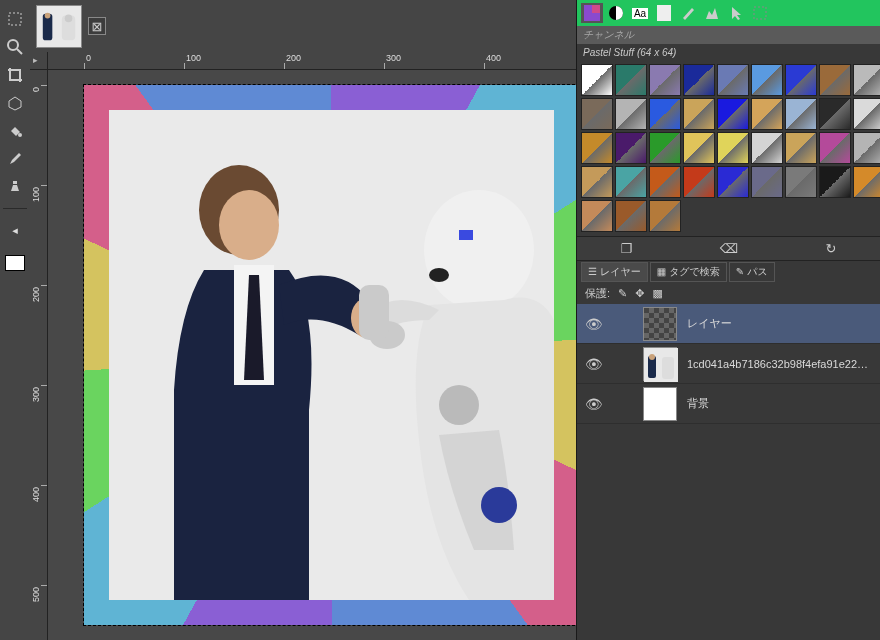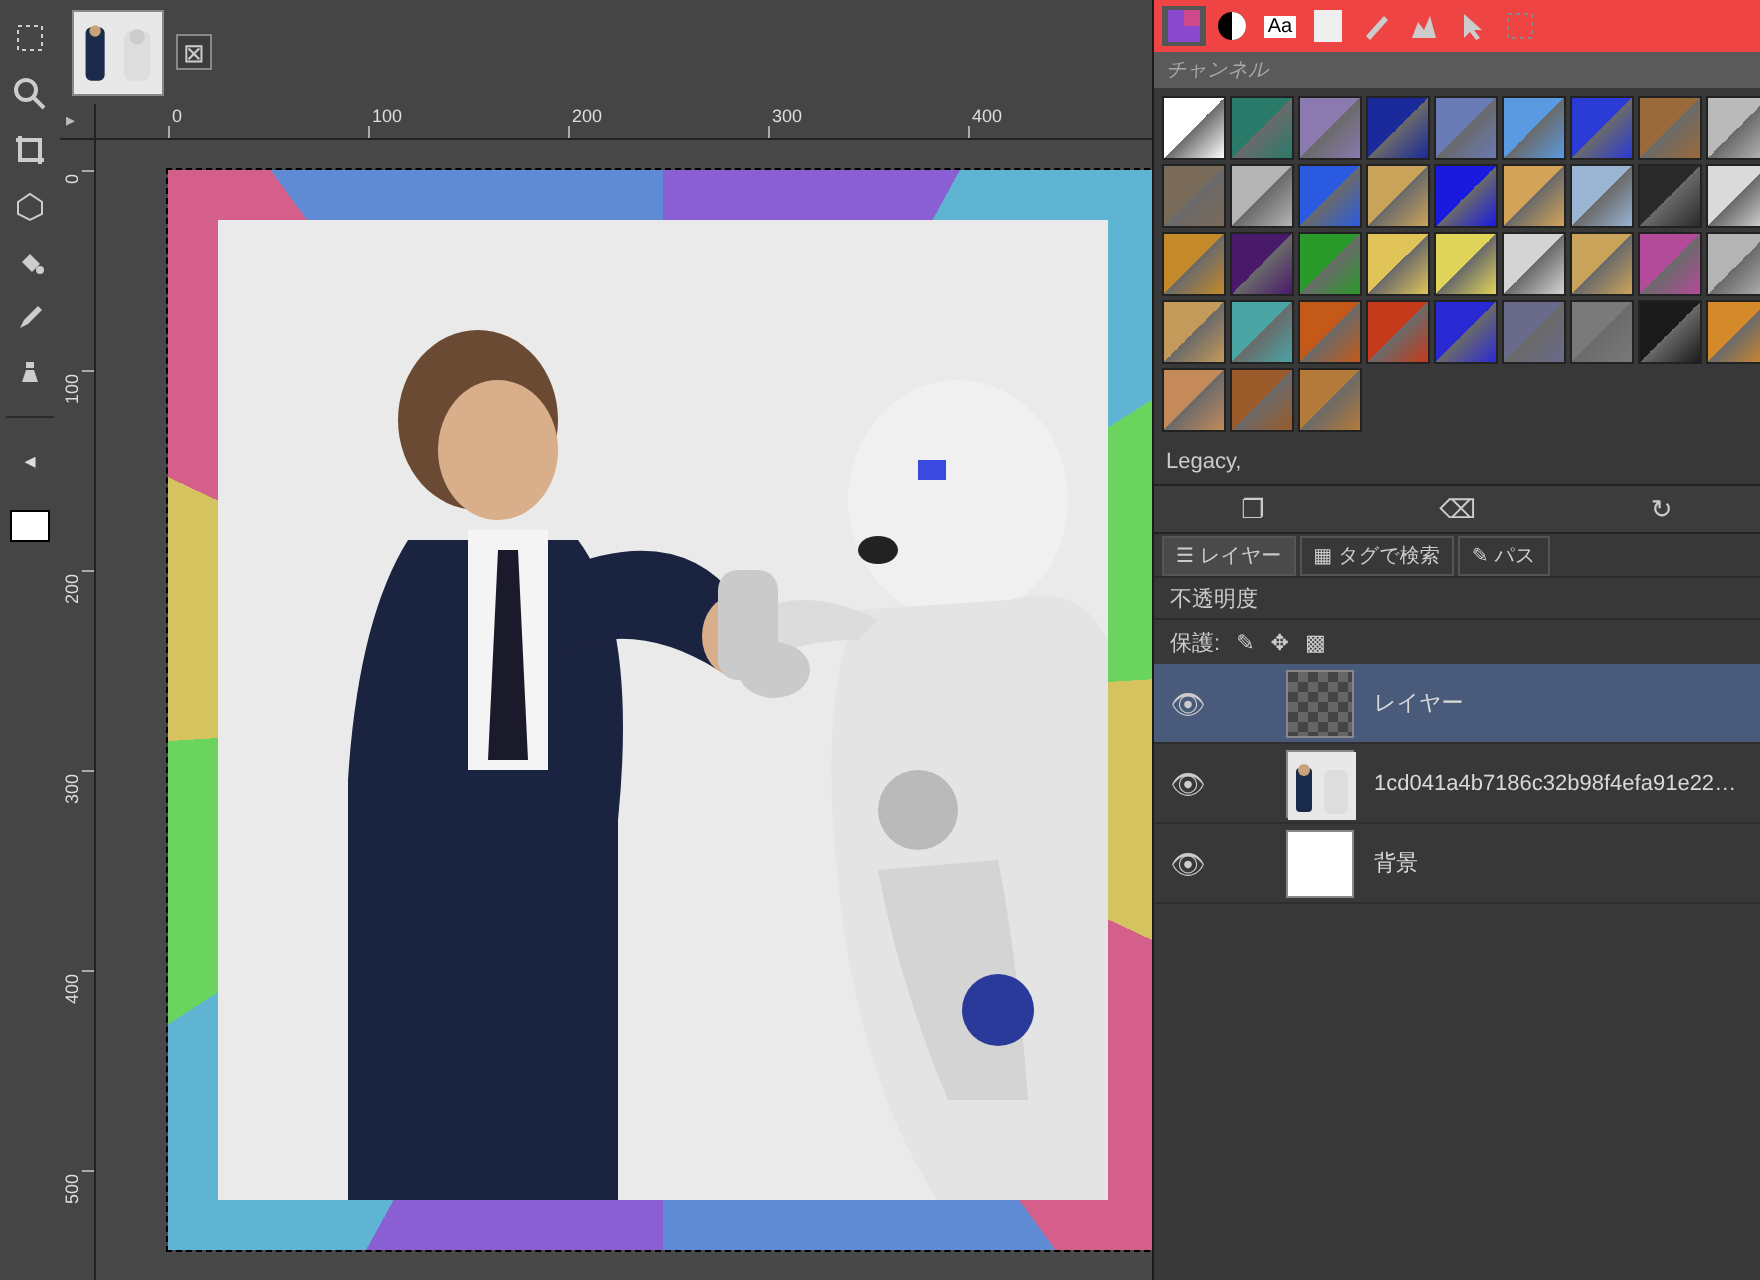--- a/index.html
+++ b/index.html
@@ -22,21 +22,21 @@
 .ruler-v .tickn{position:absolute;left:1px;font-size:9px;color:#ddd;writing-mode:vertical-rl;transform:rotate(180deg)}
 .ruler-v .tick{position:absolute;right:0;height:1px;width:6px;background:#aaa}
 .ruler-corner{position:absolute;left:0;top:0;width:18px;height:18px;background:#454545;border-right:1px solid #222;border-bottom:1px solid #222}
 .rarrow{position:absolute;color:#bbb;font-size:9px}
 .canvasarea{position:absolute;left:18px;top:18px;right:0;bottom:0;overflow:hidden}
 .canvas{position:absolute;left:36px;top:15px;width:495px;height:540px}
 .frame{position:absolute;left:0;top:0;width:495px;height:540px;outline:1px dashed #000}
 .frameborder{position:absolute;left:0;top:0;width:495px;height:540px;border:25px solid;border-image:repeating-conic-gradient(#8a5fd4 0 8%,#5fb4d4 0 16%,#6ad45f 0 24%,#d4c35f 0 32%,#d45f8a 0 40%,#5f8ad4 0 50%) 25}
 .photo{position:absolute;left:25px;top:25px;width:445px;height:490px;background:#e8e8e8}
 .rightpanel{width:304px;background:#383838;display:flex;flex-direction:column;border-left:1px solid #1a1a1a}
-.pal-tabs{height:26px;background:#ef4444;display:flex;align-items:center;gap:2px;padding:2px 4px}
+.pal-tabs{height:26px;background:#22c55e;display:flex;align-items:center;gap:2px;padding:2px 4px}
 .pal-tab{width:22px;height:20px;display:flex;align-items:center;justify-content:center;cursor:pointer;color:#ccc}
 .pal-tab.active{background:#555}
 .searchbar{height:18px;background:#5a5a5a;padding:0 6px;font-size:10px;font-style:italic;color:#a8a8a8;display:flex;align-items:center}
 .palname{height:16px;padding:0 6px;font-size:10px;font-style:italic;color:#c8c8c8;display:flex;align-items:center;background:#383838}
 .swatchgrid{padding:4px;display:grid;grid-template-columns:repeat(9,32px);grid-auto-rows:32px;gap:2px;background:#383838}
 .sw{width:32px;height:32px;border:1px solid #222;cursor:pointer}
 .legacy{height:22px;padding:0 6px;font-size:11px;color:#ccc;display:flex;align-items:center;background:#383838}
 .actbar{height:24px;background:#3c3c3c;display:flex;align-items:center;justify-content:space-around;border-top:1px solid #222}
 .actbar .ab{color:#ccc;cursor:pointer;font-size:13px}
 .docktabs{height:22px;background:#383838;display:flex;align-items:center;border-top:1px solid #222;padding:0 4px;gap:2px}
@@ -215,20 +215,21 @@
             <path d="M4 2 L4 14 L7 11 L10 15 L12 14 L9 10 L13 10 Z" fill="#ccc"></path>
           </svg>
         </div>
       <div class="pal-tab">
           <svg width="16" height="16">
             <rect x="2" y="2" width="12" height="12" fill="none" stroke="#888" stroke-dasharray="2 2"></rect>
           </svg>
         </div>
     </div>
     <div class="searchbar">チャンネル</div>
+    <div class="palname">Pastel Stuff (64 x 64)</div>
     <div class="swatchgrid" id="swatchgrid">
         <div class="sw" style="background: linear-gradient(135deg, rgb(255, 255, 255) 0%, rgb(255, 255, 255) 50%, rgba(255, 255, 255, 0.25) 50%, rgb(255, 255, 255) 100%);"></div>
         <div class="sw" style="background: linear-gradient(135deg, rgb(42, 122, 106) 0%, rgb(42, 122, 106) 50%, rgba(255, 255, 255, 0.25) 50%, rgb(42, 122, 106) 100%);"></div>
         <div class="sw" style="background: linear-gradient(135deg, rgb(138, 122, 176) 0%, rgb(138, 122, 176) 50%, rgba(255, 255, 255, 0.25) 50%, rgb(138, 122, 176) 100%);"></div>
         <div class="sw" style="background: linear-gradient(135deg, rgb(26, 42, 154) 0%, rgb(26, 42, 154) 50%, rgba(255, 255, 255, 0.25) 50%, rgb(26, 42, 154) 100%);"></div>
         <div class="sw" style="background: linear-gradient(135deg, rgb(106, 122, 180) 0%, rgb(106, 122, 180) 50%, rgba(255, 255, 255, 0.25) 50%, rgb(106, 122, 180) 100%);"></div>
         <div class="sw" style="background: linear-gradient(135deg, rgb(90, 154, 224) 0%, rgb(90, 154, 224) 50%, rgba(255, 255, 255, 0.25) 50%, rgb(90, 154, 224) 100%);"></div>
         <div class="sw" style="background: linear-gradient(135deg, rgb(42, 58, 212) 0%, rgb(42, 58, 212) 50%, rgba(255, 255, 255, 0.25) 50%, rgb(42, 58, 212) 100%);"></div>
         <div class="sw" style="background: linear-gradient(135deg, rgb(154, 106, 58) 0%, rgb(154, 106, 58) 50%, rgba(255, 255, 255, 0.25) 50%, rgb(154, 106, 58) 100%);"></div>
         <div class="sw" style="background: linear-gradient(135deg, rgb(186, 186, 186) 0%, rgb(186, 186, 186) 50%, rgba(255, 255, 255, 0.25) 50%, rgb(186, 186, 186) 100%);"></div>
@@ -256,43 +257,39 @@
         <div class="sw" style="background: linear-gradient(135deg, rgb(196, 58, 26) 0%, rgb(196, 58, 26) 50%, rgba(255, 255, 255, 0.25) 50%, rgb(196, 58, 26) 100%);"></div>
         <div class="sw" style="background: linear-gradient(135deg, rgb(42, 42, 212) 0%, rgb(42, 42, 212) 50%, rgba(255, 255, 255, 0.25) 50%, rgb(42, 42, 212) 100%);"></div>
         <div class="sw" style="background: linear-gradient(135deg, rgb(106, 106, 138) 0%, rgb(106, 106, 138) 50%, rgba(255, 255, 255, 0.25) 50%, rgb(106, 106, 138) 100%);"></div>
         <div class="sw" style="background: linear-gradient(135deg, rgb(122, 122, 122) 0%, rgb(122, 122, 122) 50%, rgba(255, 255, 255, 0.25) 50%, rgb(122, 122, 122) 100%);"></div>
         <div class="sw" style="background: linear-gradient(135deg, rgb(26, 26, 26) 0%, rgb(26, 26, 26) 50%, rgba(255, 255, 255, 0.25) 50%, rgb(26, 26, 26) 100%);"></div>
         <div class="sw" style="background: linear-gradient(135deg, rgb(212, 138, 42) 0%, rgb(212, 138, 42) 50%, rgba(255, 255, 255, 0.25) 50%, rgb(212, 138, 42) 100%);"></div>
         <div class="sw" style="background: linear-gradient(135deg, rgb(196, 138, 90) 0%, rgb(196, 138, 90) 50%, rgba(255, 255, 255, 0.25) 50%, rgb(196, 138, 90) 100%);"></div>
         <div class="sw" style="background: linear-gradient(135deg, rgb(154, 90, 42) 0%, rgb(154, 90, 42) 50%, rgba(255, 255, 255, 0.25) 50%, rgb(154, 90, 42) 100%);"></div>
         <div class="sw" style="background: linear-gradient(135deg, rgb(180, 122, 58) 0%, rgb(180, 122, 58) 50%, rgba(255, 255, 255, 0.25) 50%, rgb(180, 122, 58) 100%);"></div>
       </div>
-    <div class="legacy">Legacy,</div>
     <div class="actbar">
       <span class="ab">❐</span>
       <span class="ab">⌫</span>
       <span class="ab">↻</span>
     </div>
     <div class="docktabs">
       <div class="docktab active">
           <span>☰</span>
           <span>レイヤー</span>
         </div>
       <div class="docktab">
           <span>▦</span>
           <span>タグで検索</span>
         </div>
       <div class="docktab">
           <span>✎</span>
           <span>パス</span>
         </div>
     </div>
-    <div class="opacrow">
-        <span>不透明度</span>
-      </div>
     <div class="lockrow">
       <span>保護:</span>
       <span class="lico">✎</span>
       <span class="lico">✥</span>
       <span class="lico">▩</span>
     </div>
     <div class="layerlist" id="layerlist">
         <div class="layerrow sel">
           <div class="eye">👁</div>
           <div class="layerthumb checker"></div>

